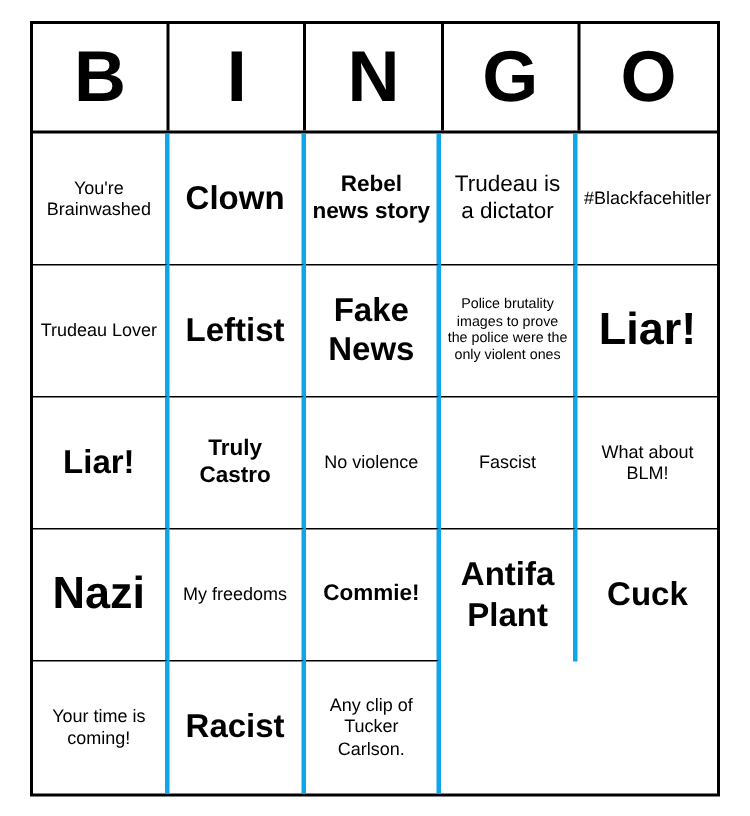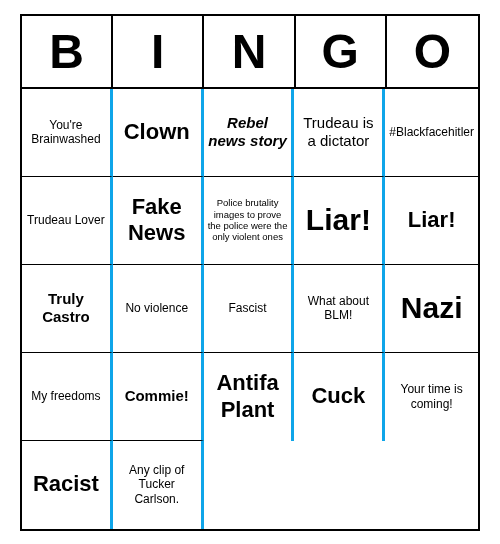--- a/index.html
+++ b/index.html
@@ -66,30 +66,33 @@
       <div class="bingo-letter">O</div>
     </div>
   <div class="bingo-grid">
   <div class="bingo-cell">
         <span style="font-size: 12px;">You're Brainwashed</span>
       </div>
       <div class="bingo-cell">
         <span style="font-size: 22px; font-weight: bold;">Clown</span>
       </div>
       <div class="bingo-cell">
-        <span style="font-size: 15px; font-weight: bold; font-style: italic;">Rebel news story</span>
+        <span style="font-size: 15px; font-weight: bold;">Rebel news story</span>
       </div>
       <div class="bingo-cell">
         <span style="font-size: 15px; font-weight: normal;">Trudeau is a dictator</span>
       </div>
       <div class="bingo-cell">
         <span style="font-size: 12px;">#Blackfacehitler</span>
       </div>
       <div class="bingo-cell">
         <span style="font-size: 12px;">Trudeau Lover</span>
+      </div>
+      <div class="bingo-cell">
+        <span style="font-size: 22px; font-weight: bold;">Leftist</span>
       </div>
       <div class="bingo-cell">
         <span style="font-size: 22px; font-weight: bold;">Fake News</span>
       </div>
       <div class="bingo-cell">
         <span style="font-size: 9.5px;">Police brutality images to prove the police were the only violent ones</span>
       </div>
       <div class="bingo-cell">
         <span style="font-size: 30px; font-weight: bold;">Liar!</span>
       </div>

